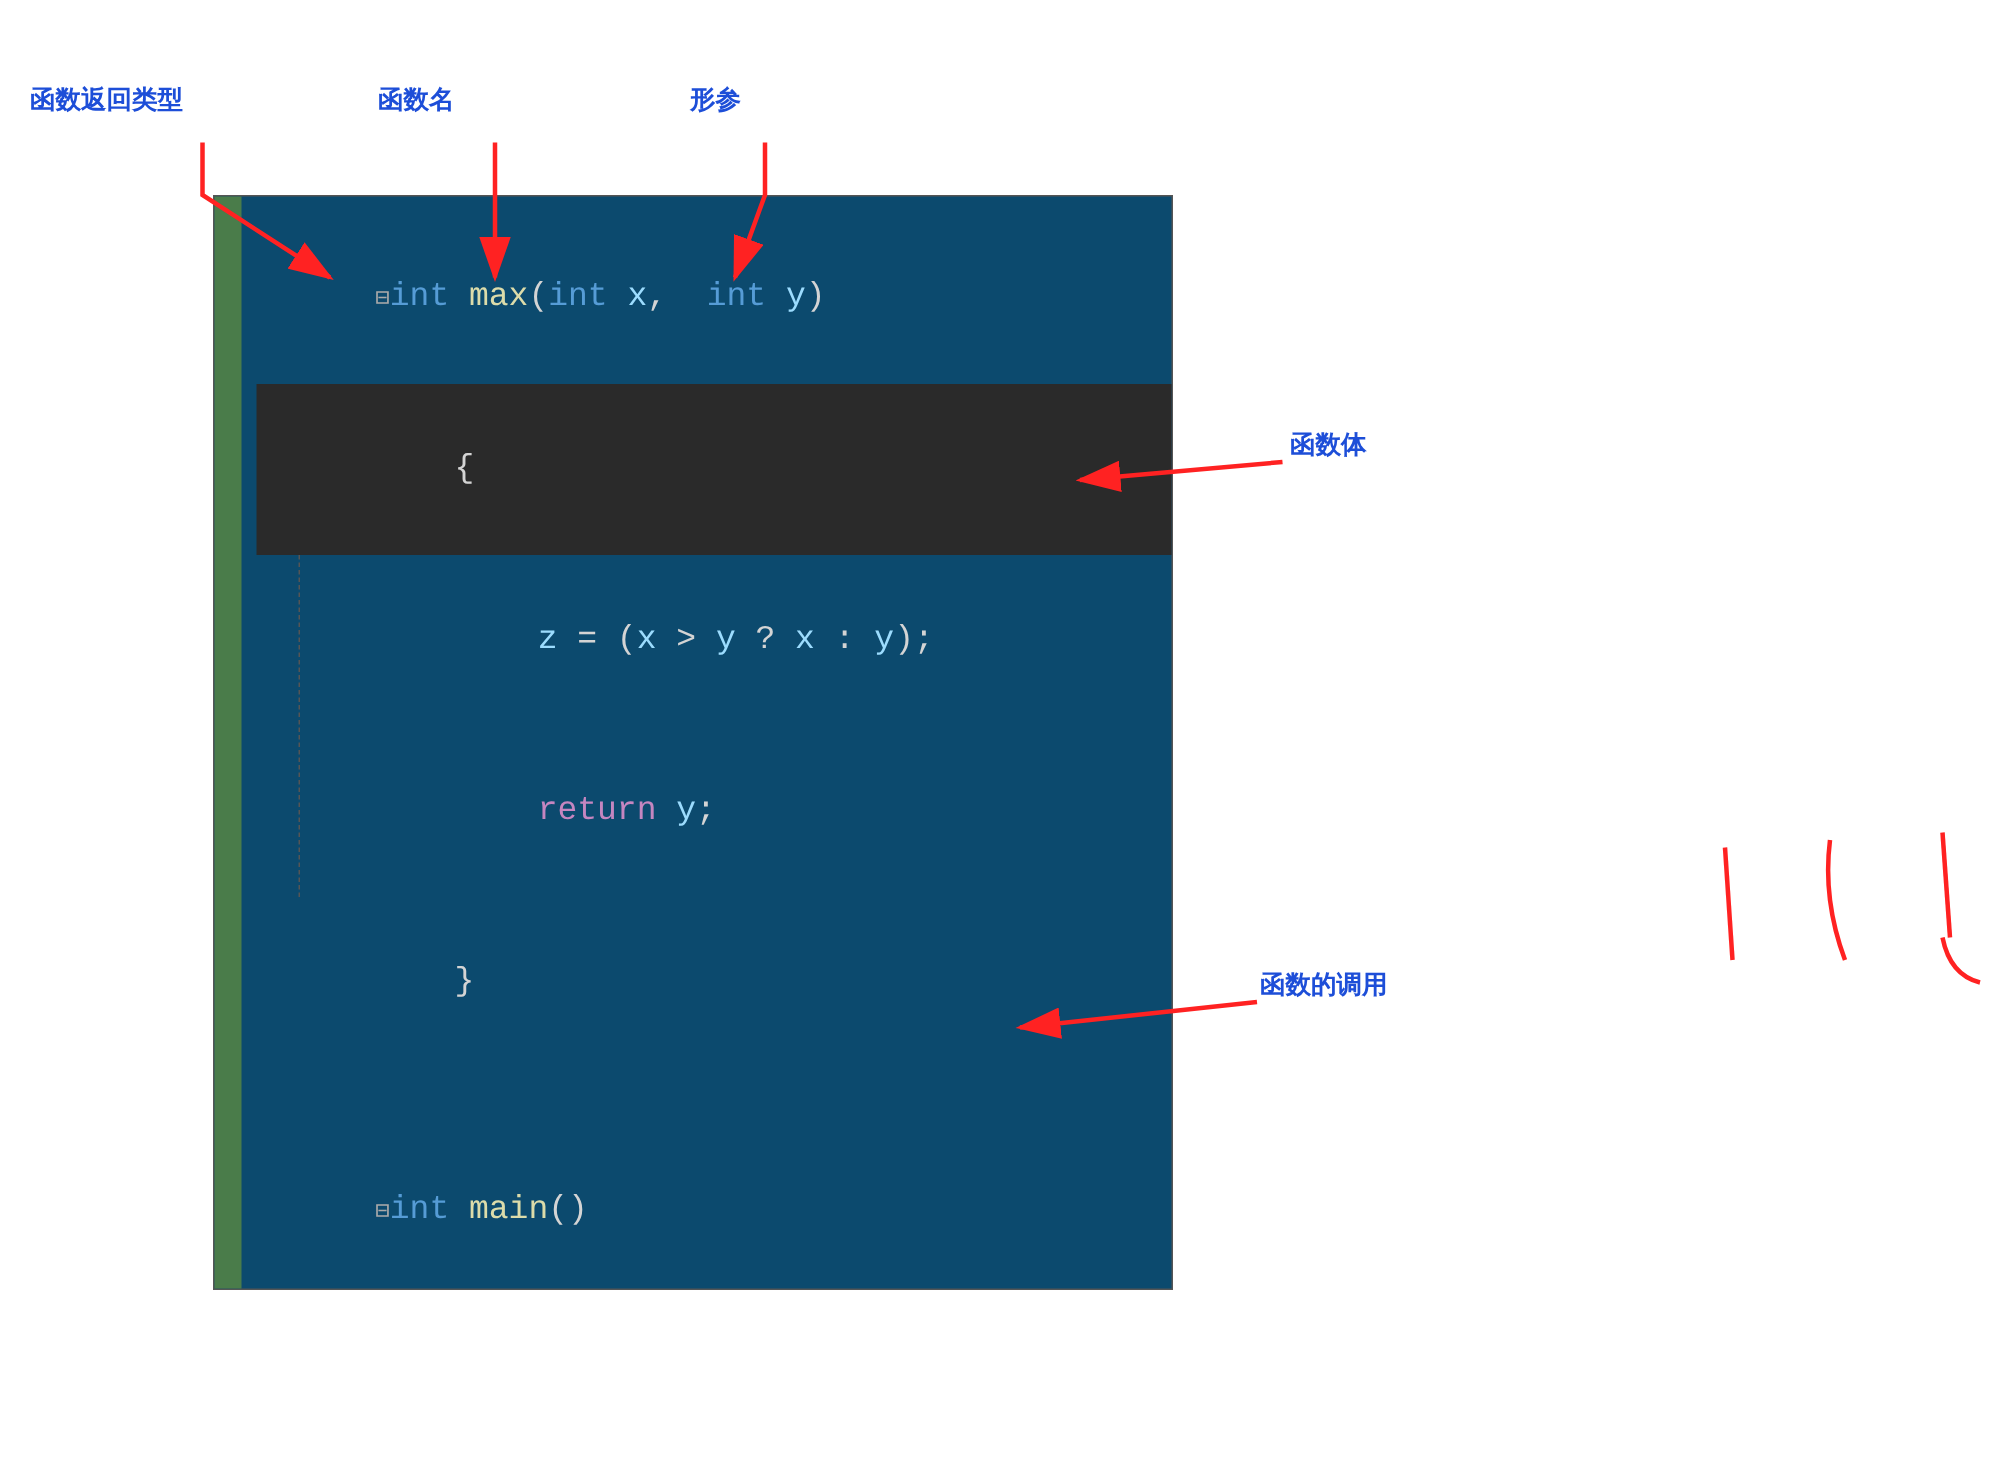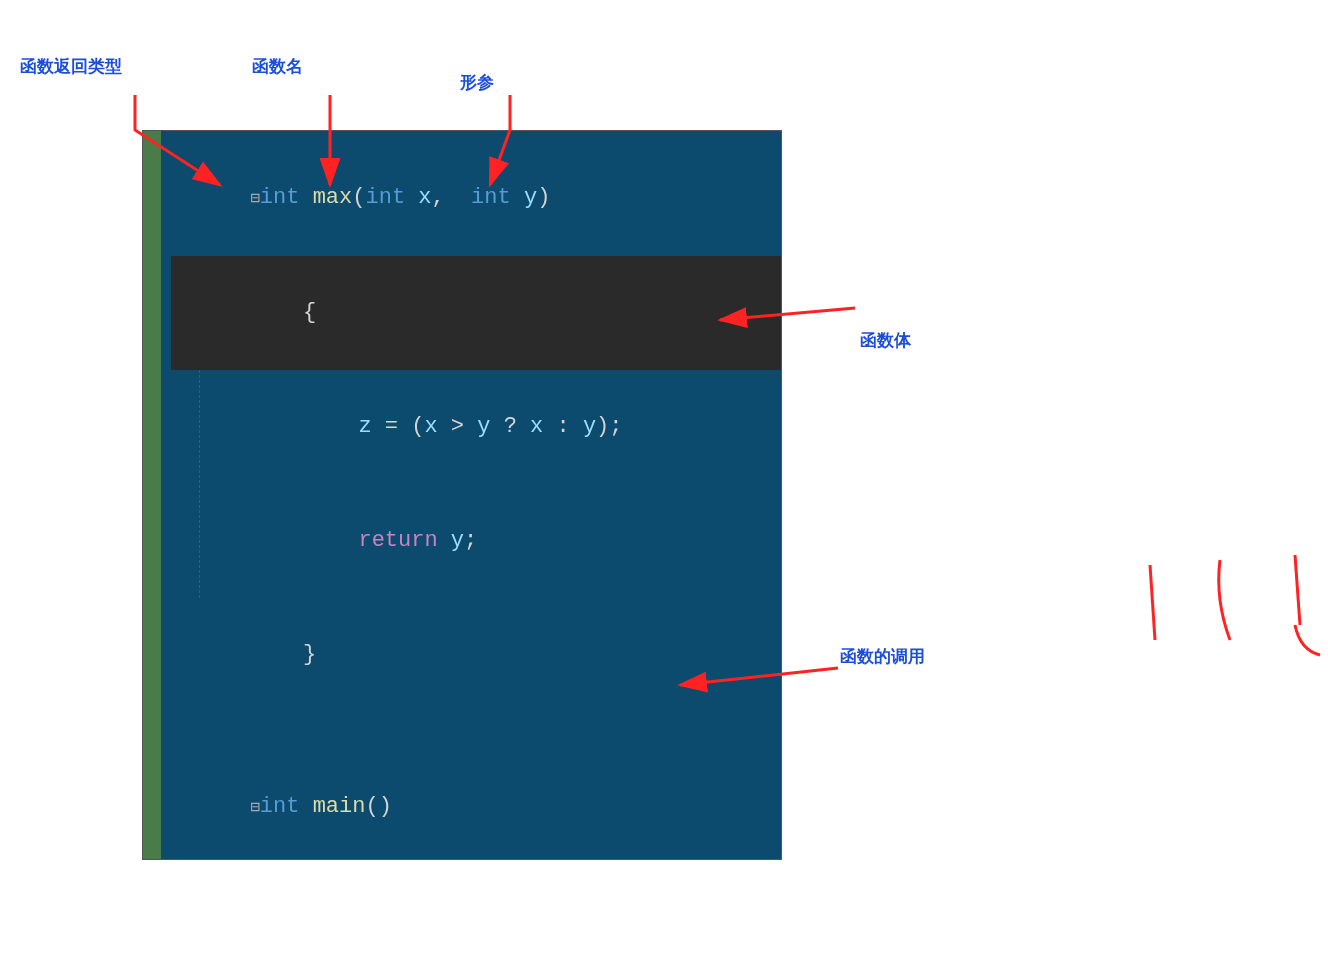--- a/index.html
+++ b/index.html
@@ -86,22 +86,22 @@
     .line-highlight {
       background: #2a2a2a;
     }
 
   </style>
 </head>
 <body>
 
 <div class="annotation" style="left: 20px; top: 55px;">函数返回类型</div>
 <div class="annotation" style="left: 252px; top: 55px;">函数名</div>
-<div class="annotation" style="left: 460px; top: 71px;">形参</div>
-<div class="annotation" style="left: 860px; top: 285px; margin-top: 44px;">函数体</div>
+<div class="annotation" style="left: 460px; top: 55px;">形参</div>
+<div class="annotation" style="left: 860px; top: 285px;">函数体</div>
 <div class="annotation" style="left: 840px; top: 645px;">函数的调用</div>
 
 <div class="code-editor">
   <div class="gutter"></div>
   <div class="code-content">
 
     <div class="code-line">
       <span style="color:#aaa; font-size:16px;">⊟</span><span class="kw">int</span><span> </span><span class="fn">max</span><span>(</span><span class="kw">int</span><span> </span><span class="var">x</span><span>,  </span><span class="kw">int</span><span> </span><span class="var">y</span><span>)</span>
     </div>
     <div class="code-line line-highlight">

